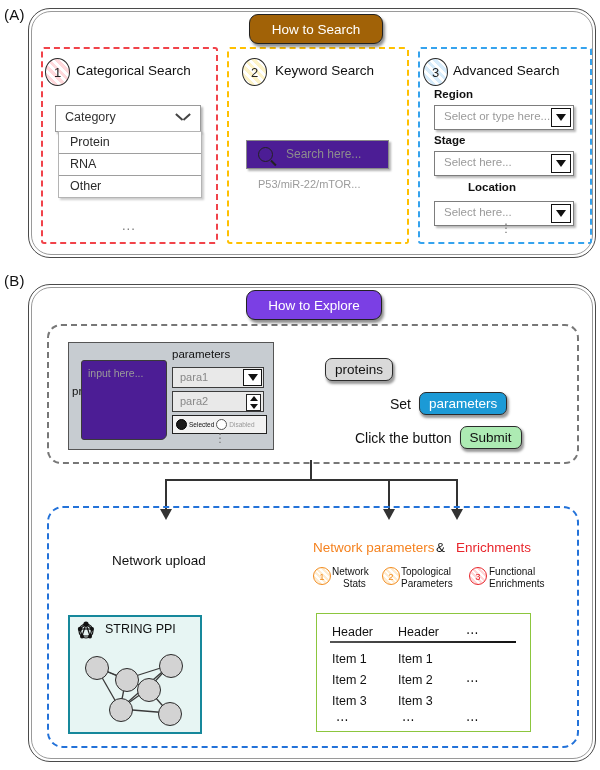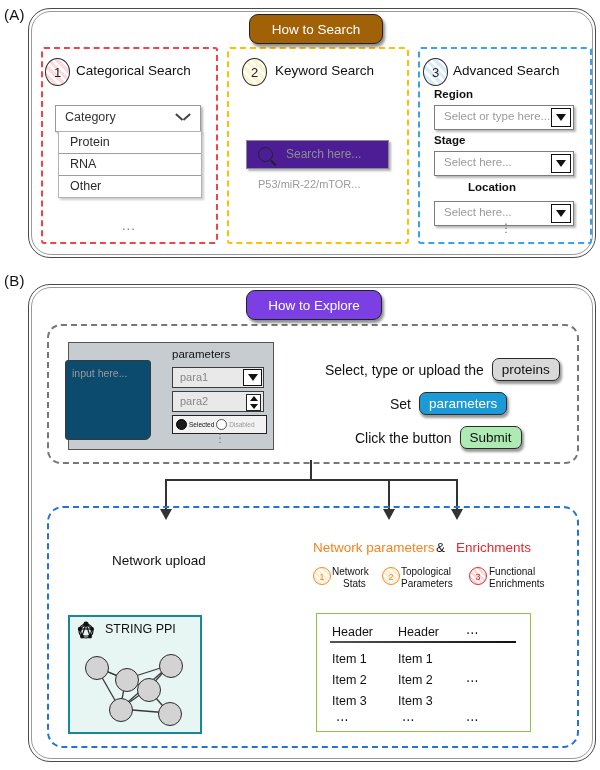--- a/index.html
+++ b/index.html
@@ -66,21 +66,21 @@
   .ellip-v{position:absolute;font-size:12px;color:#777;line-height:3px;}
 
   
   .dash-round{position:absolute;border:2px dashed #777;border-radius:14px;}
   #form-wrap{left:47px;top:324px;width:528px;height:136px;}
   #out-wrap{left:47px;top:506px;width:528px;height:238px;border-color:#2372D9;border-width:2.2px;border-radius:16px;}
 
   
   #mock-form{position:absolute;left:68px;top:342px;width:204px;height:106px;background:#c7ccd1;border:1.4px solid #555;}
   .mf-title{position:absolute;font-size:11.5px;color:#111;}
-  #mf-textarea{position:absolute;left:65px;top:360px;width:84px;height:78px;background:#0c4a6e;border:1.4px solid #3a3a3a;border-radius:3px 3px 6px 3px;}
+  #mf-textarea{position:absolute;left:81px;top:360px;width:84px;height:78px;background:#4c1d95;border:1.4px solid #3a3a3a;border-radius:3px 3px 6px 3px;}
   #mf-textarea .ph{position:absolute;left:6px;top:6px;font-size:10.5px;color:#9a9a9a;}
   .mf-ctrl{position:absolute;background:#e9e9e9;border:1.4px solid #3c3c3c;}
   #mf-para1{left:172px;top:367px;width:90px;height:19px;}
   #mf-para2{left:172px;top:391px;width:90px;height:19px;}
   .mf-ctrl .v{position:absolute;left:7px;top:3px;font-size:11px;color:#888;}
   .mf-btn{position:absolute;right:1px;top:1px;width:17px;height:15px;background:#fff;border:1.4px solid #111;display:flex;align-items:center;justify-content:center;}
   .spin{position:absolute;right:2px;top:2px;width:13px;height:15px;background:#fff;border:1.2px solid #222;display:flex;flex-direction:column;align-items:center;justify-content:space-around;}
   .tri-up-s{width:0;height:0;border-left:4px solid transparent;border-right:4px solid transparent;border-bottom:5px solid #111;}
   .tri-dn-s{width:0;height:0;border-left:4px solid transparent;border-right:4px solid transparent;border-top:5px solid #111;}
   #mf-radio{position:absolute;left:172px;top:415px;width:90px;height:17px;background:#f2f2f2;border:1.3px solid #222;display:flex;align-items:center;gap:2px;padding-left:3px;}
@@ -204,21 +204,20 @@
 </div>
 <div id="mf-radio">
   <span class="radio-on"></span>
   <span class="rlbl">Selected</span>
   <span class="radio-off"></span>
   <span class="rlbl dim">Disabled</span>
 </div>
 <div class="ellip-v" style="left:214px;top:437px;">⋮</div>
 
 <div class="instr" style="left:325px;top:358px;">
-  <span>Select, type or upload the</span>
   <span class="chip chip-gray">proteins</span>
 </div>
 <div class="instr" style="left:390px;top:392px;">
   <span>Set</span>
   <span class="chip chip-blue">parameters</span>
 </div>
 <div class="instr" style="left:355px;top:426px;">
   <span>Click the button</span>
   <span class="chip chip-green">Submit</span>
 </div>

